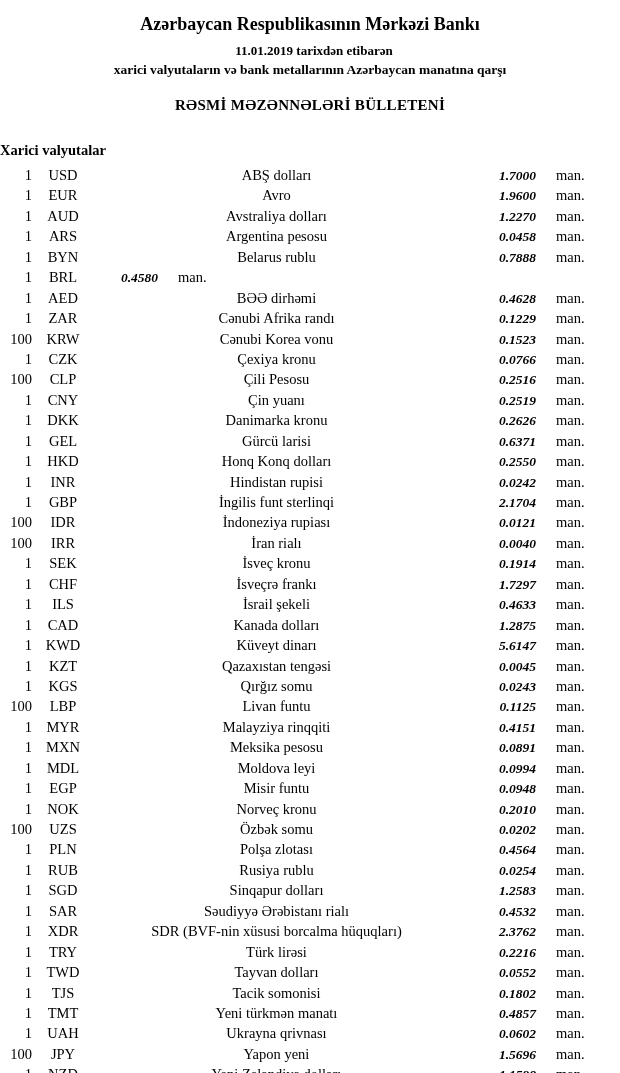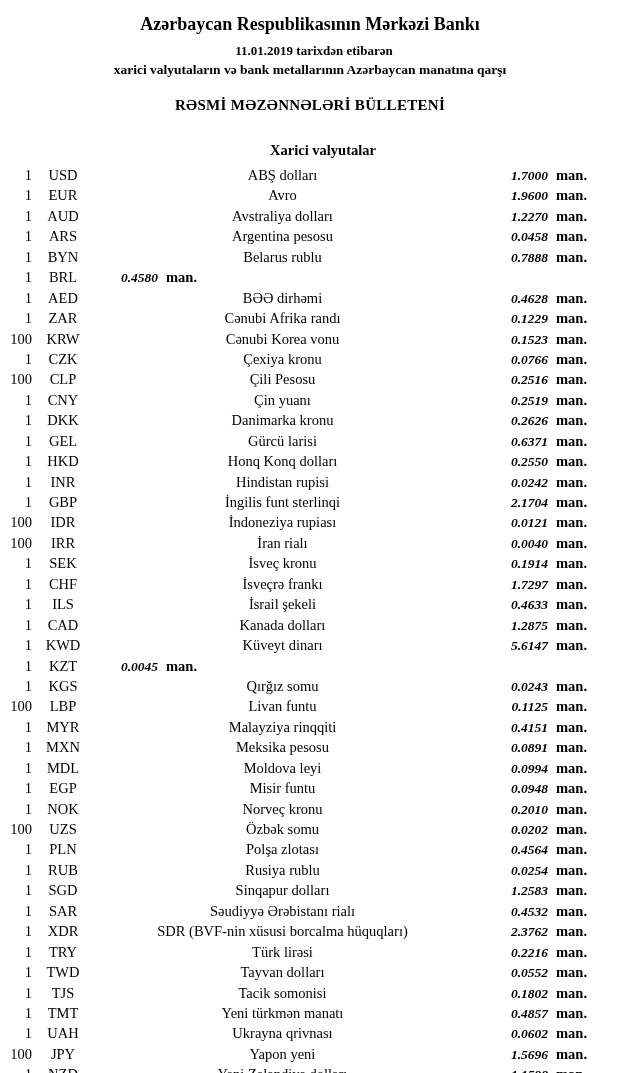--- a/index.html
+++ b/index.html
@@ -31,48 +31,47 @@
     line-height: 20px;
   }
   .doc-bulletin {
     font-size: 15px;
     font-weight: bold;
     line-height: 20px;
     margin-top: 15px;
     letter-spacing: 0.3px;
   }
   .section-title {
-    text-align: center;
+    text-align: left;
     font-weight: bold;
     font-size: 14.5px;
     margin-top: 26px;
     margin-bottom: 8px;
     line-height: 18px;
-    margin-left: 26px;
   }
   .rows { padding: 0 26px 0 2px; }
   .row {
     display: flex;
     align-items: baseline;
     height: 20.45px;
     font-size: 14.5px;
     white-space: nowrap;
   }
   .col-qty   { width: 30px; text-align: right; flex: 0 0 auto; }
   .col-code  { width: 46px; text-align: center; margin-left: 8px; flex: 0 0 auto; }
   .col-name  { flex: 1 1 auto; margin-left: 3px; overflow: hidden; text-align: center; }
   .col-rate  {
     width: 72px;
     text-align: right;
     font-weight: bold;
     font-style: italic;
     font-size: 13.5px;
     flex: 0 0 auto;
   }
-  .col-unit  { width: 38px; margin-left: 8px; flex: 0 0 auto; font-weight: bold; }
+  .col-unit  { width: 38px; margin-left: 20px; flex: 0 0 auto; }
 </style>
 </head>
 <body>
 
 <div class="page">
 
   <div class="header">
     <div class="doc-title">Azərbaycan Respublikasının Mərkəzi Bankı</div>
     <div class="doc-date">11.01.2019 tarixdən etibarən</div>
     <div class="doc-subtitle">xarici valyutaların və bank metallarının Azərbaycan manatına qarşı</div>
@@ -269,20 +268,21 @@
     <span class="col-qty">1</span>
     <span class="col-code">KWD</span>
     <span class="col-name">Küveyt dinarı</span>
     <span class="col-rate">5.6147</span>
     <span class="col-unit">man.</span>
   </div>
 
   <div class="row">
     <span class="col-qty">1</span>
     <span class="col-code">KZT</span>
+    <span class="col-name">Qazaxıstan tengəsi</span>
     <span class="col-rate">0.0045</span>
     <span class="col-unit">man.</span>
   </div>
 
   <div class="row">
     <span class="col-qty">1</span>
     <span class="col-code">KGS</span>
     <span class="col-name">Qırğız somu</span>
     <span class="col-rate">0.0243</span>
     <span class="col-unit">man.</span>

